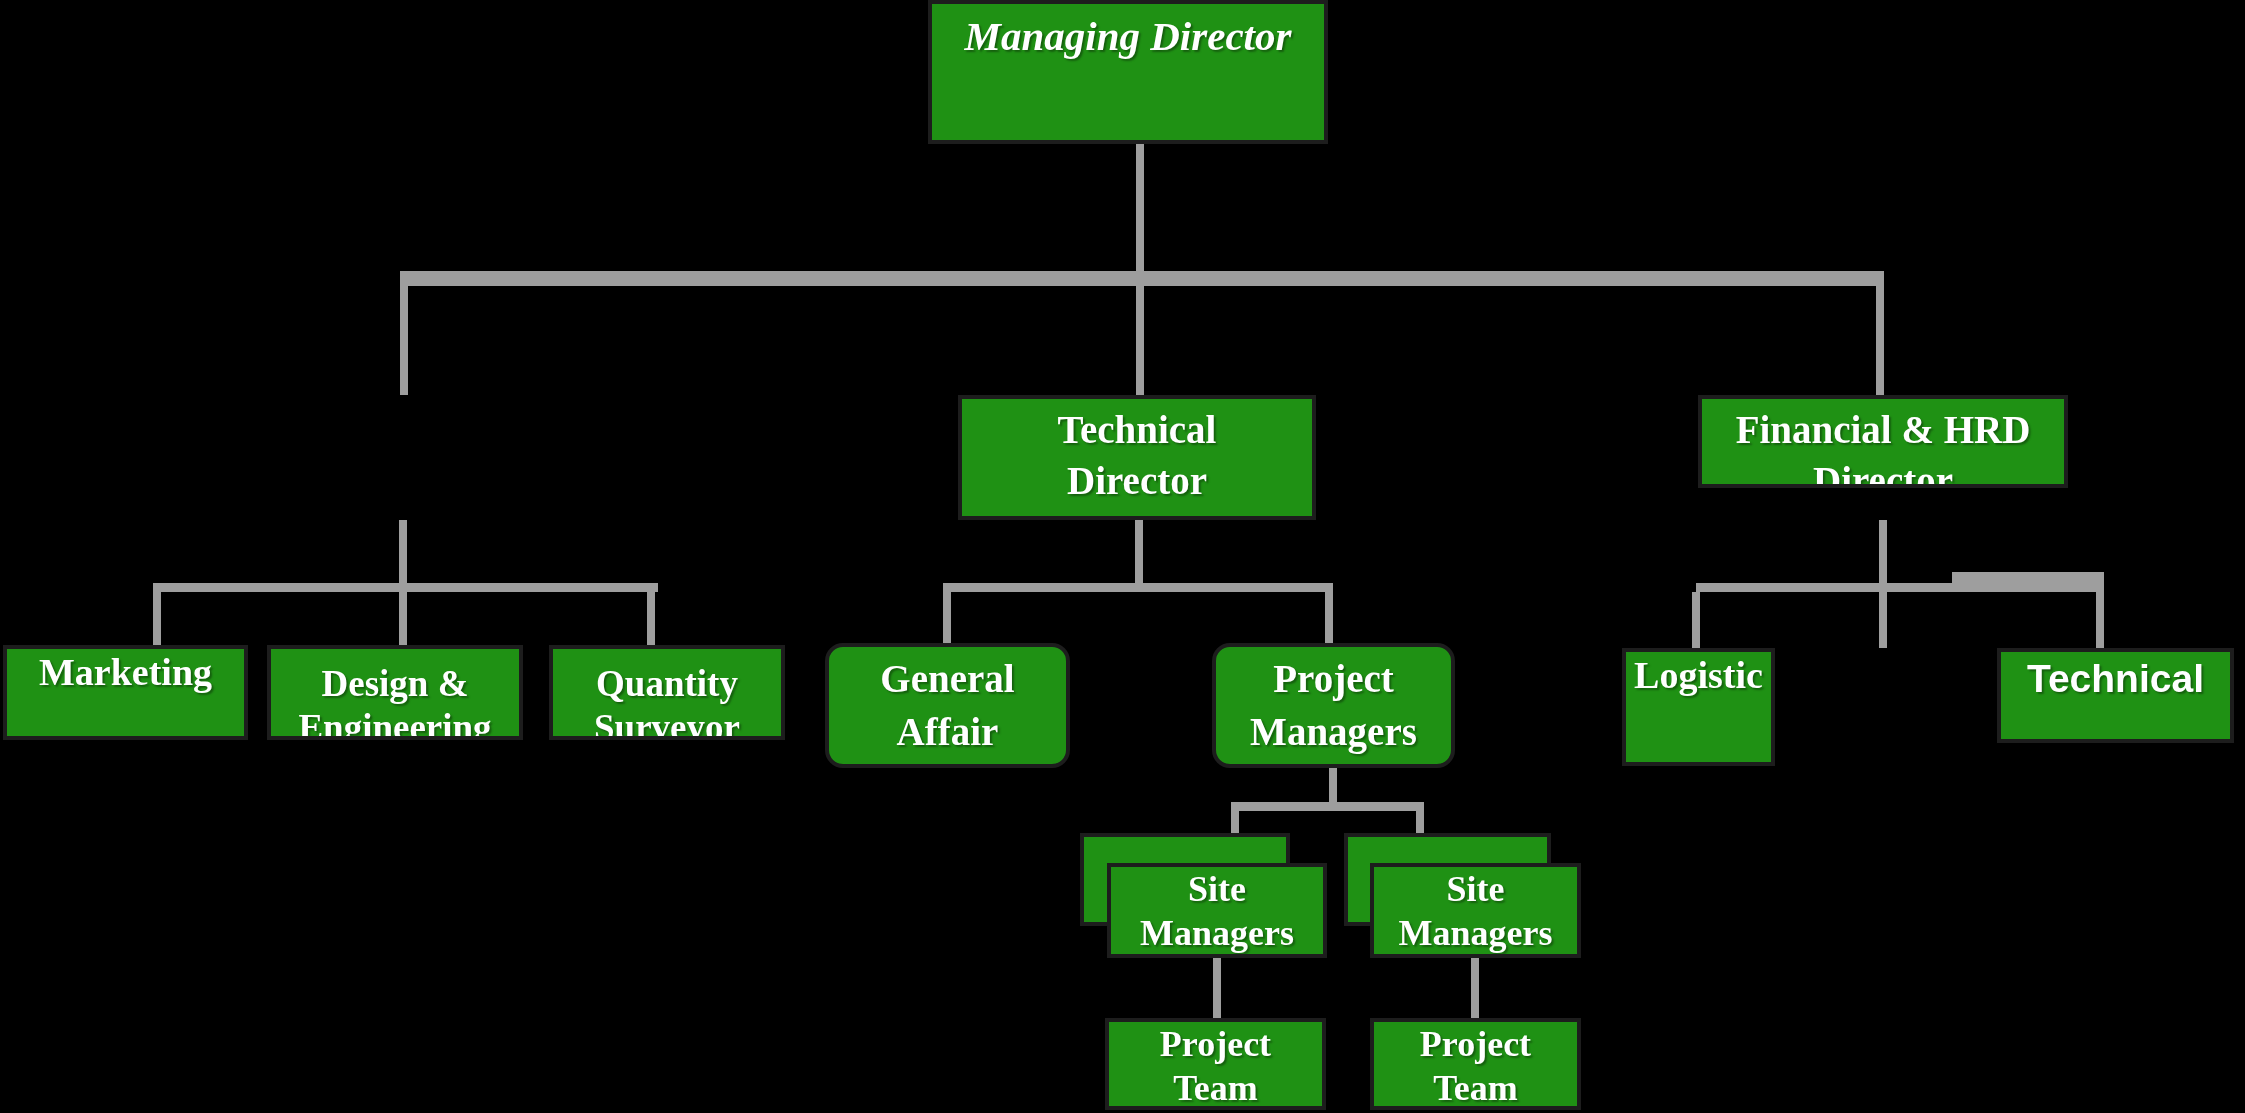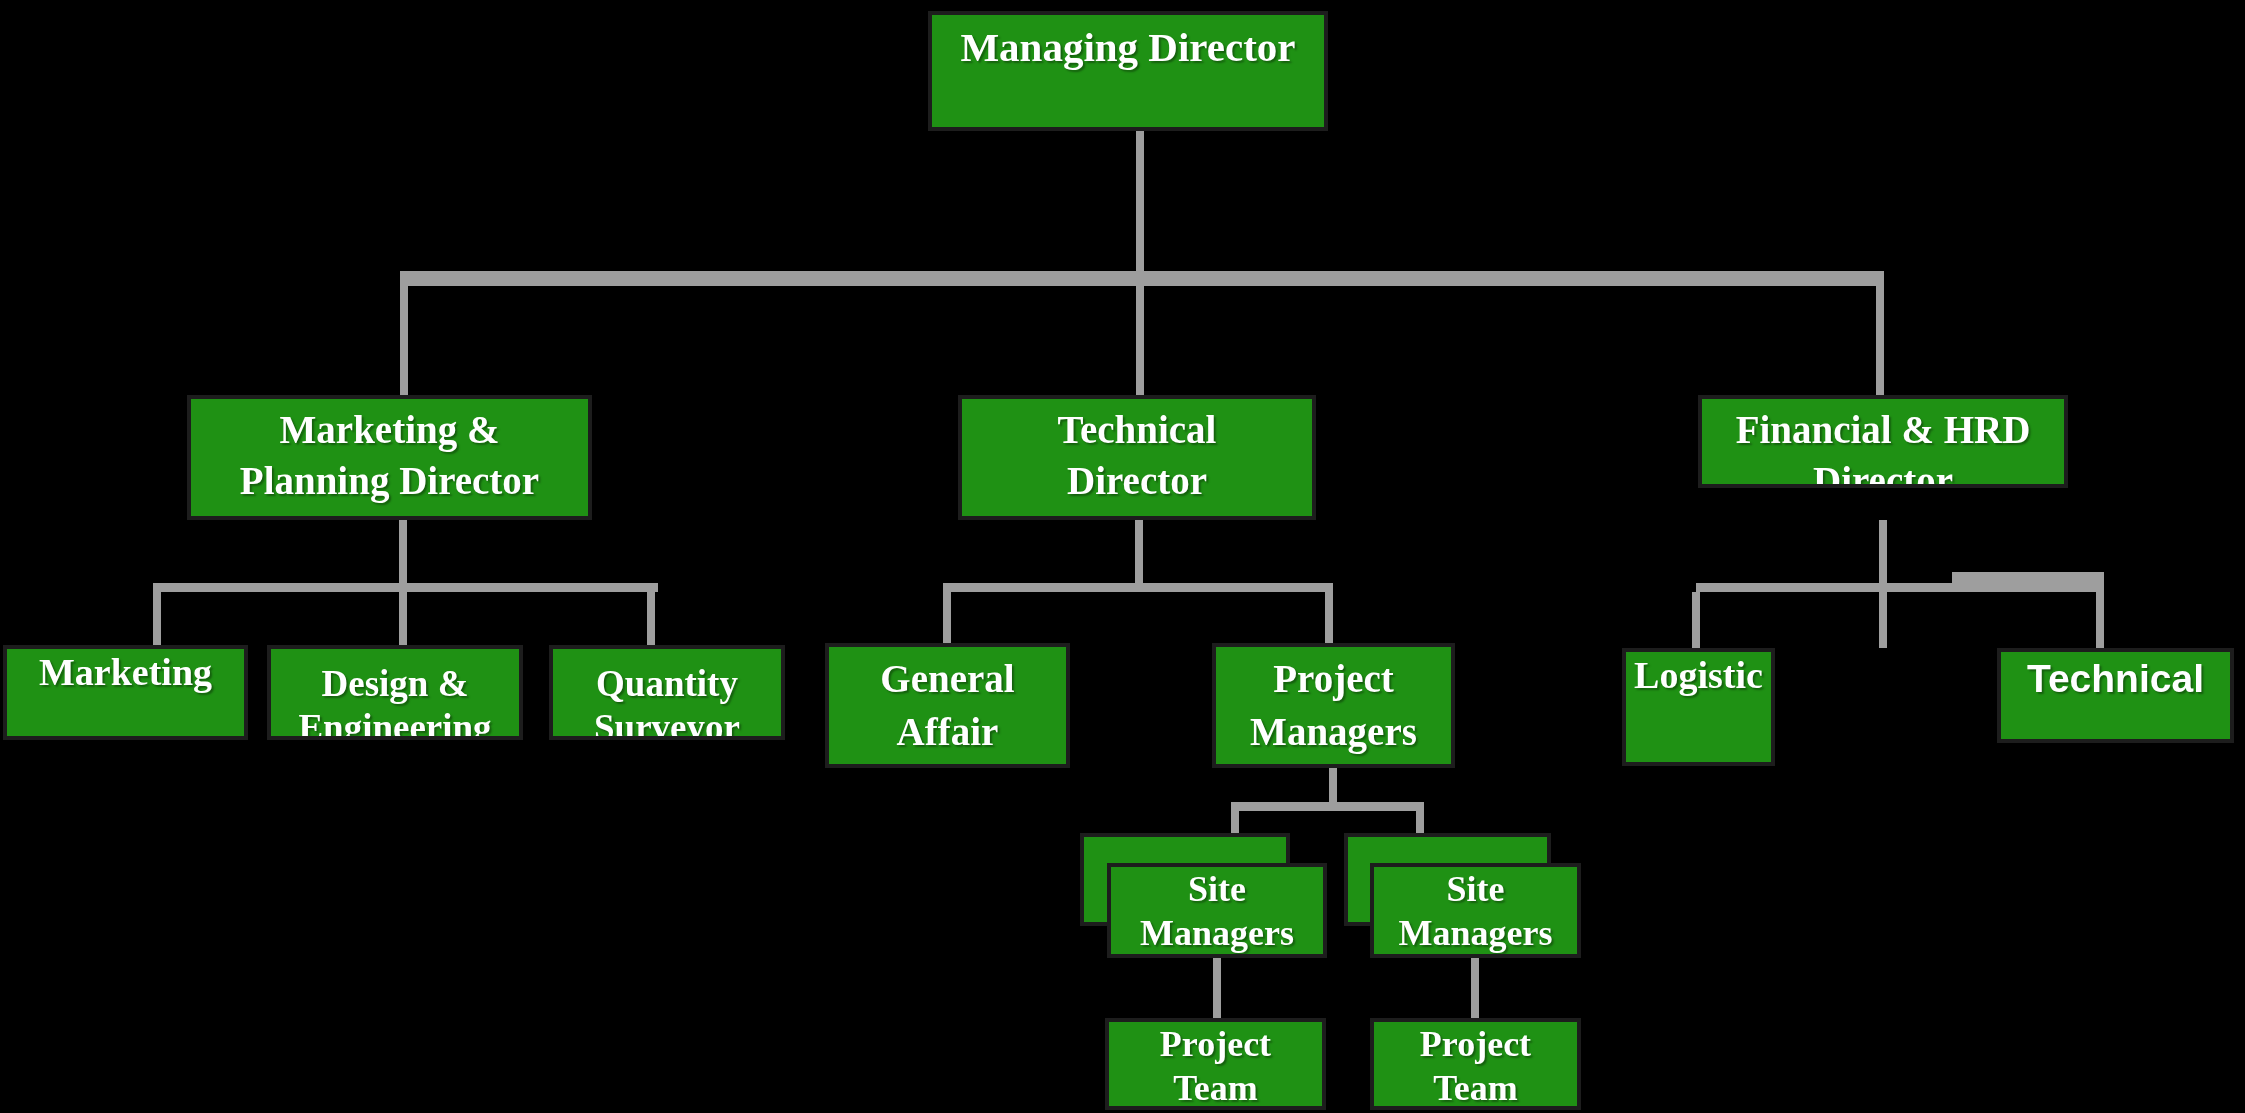--- a/index.html
+++ b/index.html
@@ -25,21 +25,21 @@
     border:4px solid var(--border);
     color:var(--text);
     font-weight:bold;
     text-align:center;
     white-space:pre-line;
     overflow:hidden;
     text-shadow:2px 2px 2px rgba(0,0,0,0.35);
   }
   .fs-root{font-size:41px;line-height:1.3;padding-top:6px;}
   .fs-director{font-size:39px;line-height:1.32;padding-top:5px;}
-  .fs-tall{font-size:39px;line-height:1.35;padding-top:6px;}
+  .fs-tall{font-size:39px;line-height:1.35;padding-top:6px;border-radius:18px;}
   .fs-single{font-size:38px;line-height:1.2;padding-top:1px;}
   .fs-two-tight{font-size:37px;line-height:1.18;padding-top:13px;}
   .fs-small-two{font-size:36px;line-height:1.22;padding-top:1px;}
   .sans{font-family:"Liberation Sans","DejaVu Sans",sans-serif;font-size:39px;line-height:1.2;padding-top:4px;}
 </style>
 </head>
 <body>
 
 <div id="stage">
 
@@ -67,24 +67,22 @@
   <div class="conn" style="left:2096px;top:592px;width:8px;height:56px;"></div>
 
   <div class="conn" style="left:1329px;top:768px;width:8px;height:34px;"></div>
   <div class="conn" style="left:1231px;top:802px;width:193px;height:9px;"></div>
   <div class="conn" style="left:1231px;top:811px;width:8px;height:22px;"></div>
   <div class="conn" style="left:1416px;top:811px;width:8px;height:22px;"></div>
 
   <div class="conn" style="left:1213px;top:958px;width:8px;height:60px;"></div>
   <div class="conn" style="left:1471px;top:958px;width:8px;height:60px;"></div>
 
-  <div class="node fs-root" style="left:928px;top:11px;width:400px;height:120px;">Managing Director</div>
+  <div class="node fs-root" style="left:928px;top:0;width:400px;height:144px;font-style:italic;">Managing Director</div>
 
-  <div class="node fs-director" style="left:187px;top:395px;width:405px;height:125px;">Marketing &amp;
-Planning Director</div>
   <div class="node fs-director" style="left:958px;top:395px;width:358px;height:125px;">Technical
 Director</div>
   <div class="node fs-director" style="left:1698px;top:395px;width:370px;height:93px;">Financial &amp; HRD
 Director</div>
 
   <div class="node fs-single" style="left:3px;top:645px;width:245px;height:95px;">Marketing</div>
   <div class="node fs-two-tight" style="left:267px;top:645px;width:256px;height:95px;">Design &amp;
 Engineering</div>
   <div class="node fs-two-tight" style="left:549px;top:645px;width:236px;height:95px;">Quantity
 Surveyor</div>

